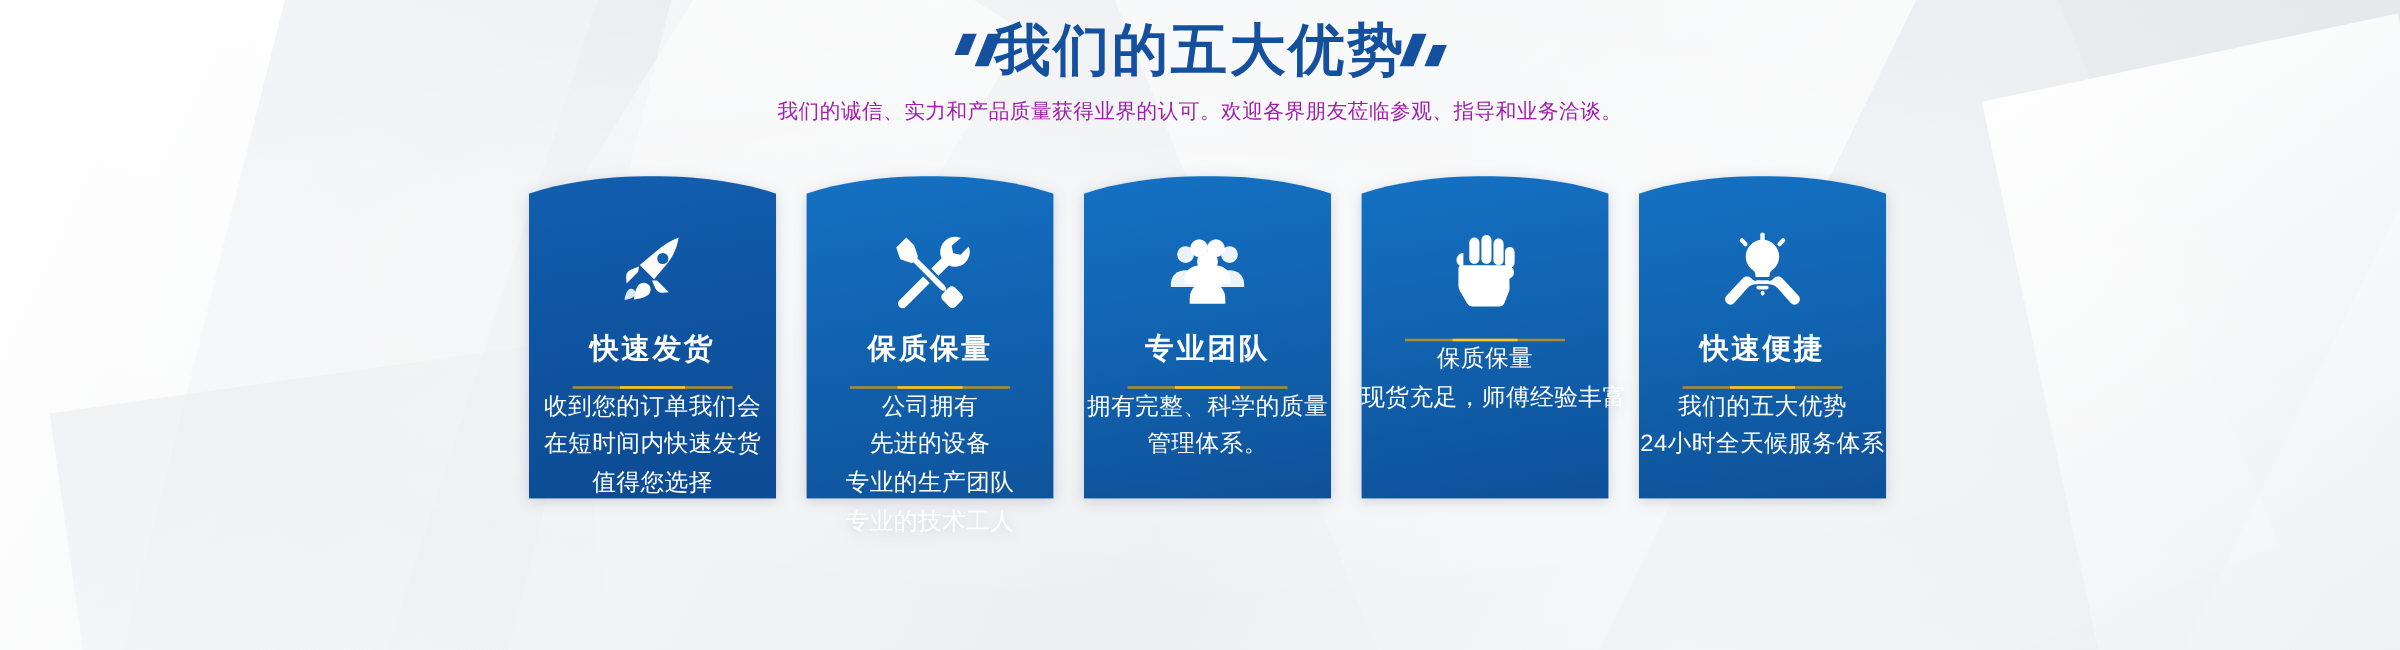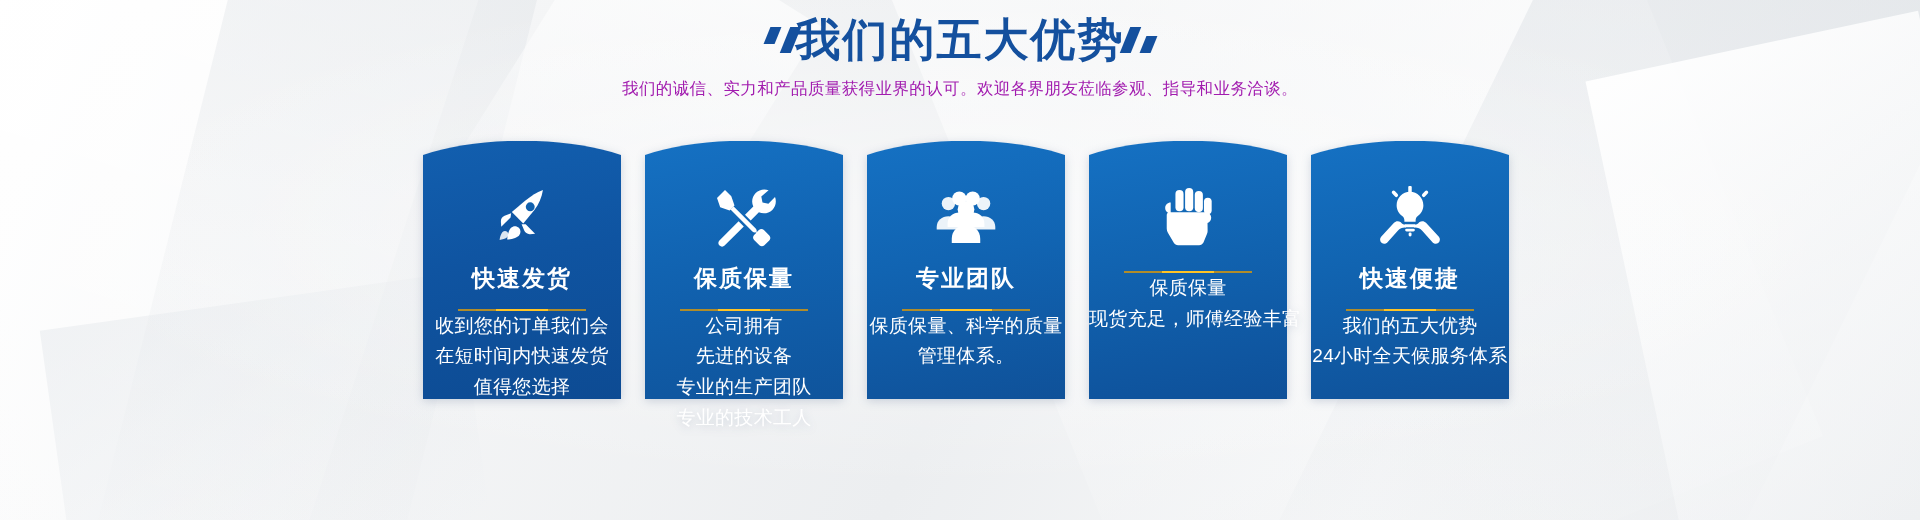--- a/index.html
+++ b/index.html
@@ -213,21 +213,21 @@
             </g>
             <g>
               <circle cx="43" cy="23" r="10"></circle>
               <path d="M26 58c0-10 7.7-16 17-16s17 6 17 16v5H26z"></path>
             </g>
           </svg>
         </div>
         <div class="card-title">专业团队</div>
         <div class="divider"></div>
         <div class="card-desc">
-          <div>保质保量、科学的质量</div>
+          <div>拥有完整、科学的质量</div>
           <div>管理体系。</div>
         </div>
       </div>
     </div>
 
     <div class="card c4">
       <div class="card-bg"></div>
       <div class="card-inner">
         <div class="icon-wrap">
           <svg width="58" height="62" viewBox="0 0 60 64" fill="#ffffff">

